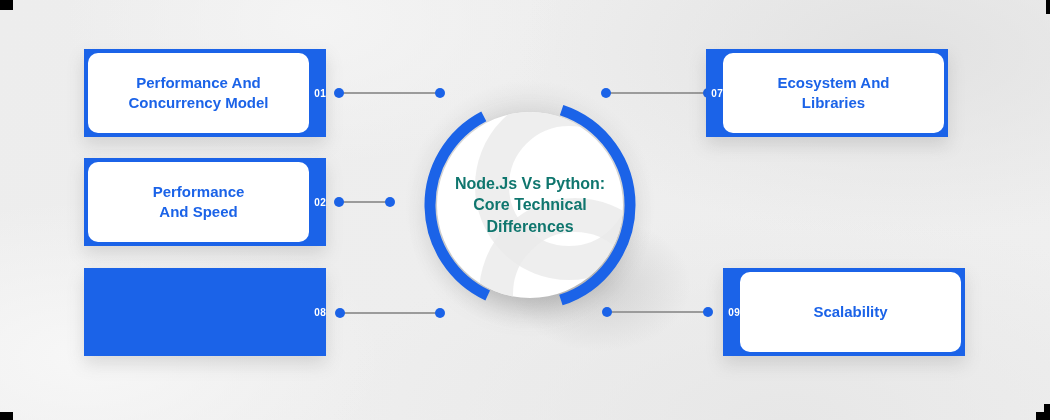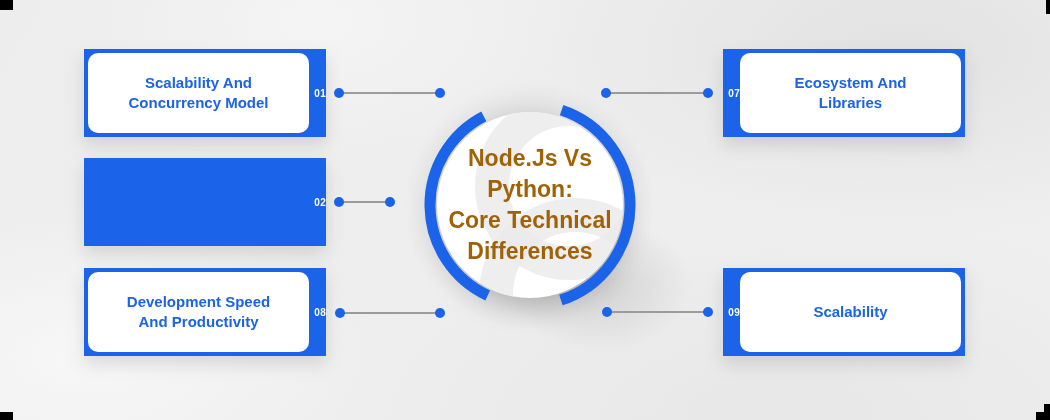--- a/index.html
+++ b/index.html
@@ -74,21 +74,21 @@
   .box-label {
     color: #1b63e8;
     font-size: 15px; font-weight: 700;
     line-height: 1.35;
     white-space: pre-line;
     padding: 0 8px;
   }
   .b1 { left: 84px;  top: 49px;  }
   .b2 { left: 84px;  top: 158px; }
   .b3 { left: 84px;  top: 268px; }
-  .b4 { left: 723px; top: 49px;  }
+  .b4 { left: 706px; top: 49px;  }
   .b5 { left: 723px; top: 268px; }
 
   
   .hub-halo {
     position: absolute; left: 405px; top: 80px;
     width: 250px; height: 250px; border-radius: 50%;
     background: radial-gradient(circle closest-side, #d9d9d9 62%, rgba(217,217,217,0) 100%);
     opacity: 0.85;
   }
   .hub-shadow {
@@ -102,22 +102,22 @@
     background: #ffffff;
     overflow: hidden;
     display: flex; align-items: center; justify-content: center;
     box-shadow: 0 10px 26px rgba(110, 110, 110, 0.35);
   }
   .wm { position: absolute; border-radius: 50%; border: 34px solid #eaeaea; opacity: 0.8; }
   .wm.top    { left: 38px; top: -20px; width: 120px; height: 120px; }
   .wm.bottom { left: 42px; top: 86px;  width: 124px; height: 124px; }
   .hub-title {
     position: relative;
-    color: #a16207;
-    font-size: 23px; font-weight: 700;
+    color: #0f766e;
+    font-size: 16px; font-weight: 700;
     line-height: 1.35;
     text-align: center;
     white-space: pre-line;
   }
   .hub-ring { position: absolute; left: 415px; top: 90px; width: 230px; height: 230px; }
   .hub-ring path { fill: none; stroke: #1b63e8; stroke-width: 11; }
 </style>
 </head>
 <body>
 
@@ -148,35 +148,35 @@
     <span class="dot start"></span>
     <span class="dot end"></span>
   </div>
   <div class="connector c5">
     <span class="dot start"></span>
     <span class="dot end"></span>
   </div>
 
   <div class="box left b1">
     <div class="box-inner">
-      <div class="box-label">Scalability And
+      <div class="box-label">Performance And
 Concurrency Model</div>
     </div>
     <div class="box-num">01</div>
   </div>
 
   <div class="box left b2">
+    <div class="box-inner">
+      <div class="box-label">Performance
+And Speed</div>
+    </div>
     <div class="box-num">02</div>
   </div>
 
   <div class="box left b3">
-    <div class="box-inner">
-      <div class="box-label">Development Speed
-And Productivity</div>
-    </div>
     <div class="box-num">08</div>
   </div>
 
   <div class="box right b4">
     <div class="box-inner">
       <div class="box-label">Ecosystem And
 Libraries</div>
     </div>
     <div class="box-num">07</div>
   </div>

